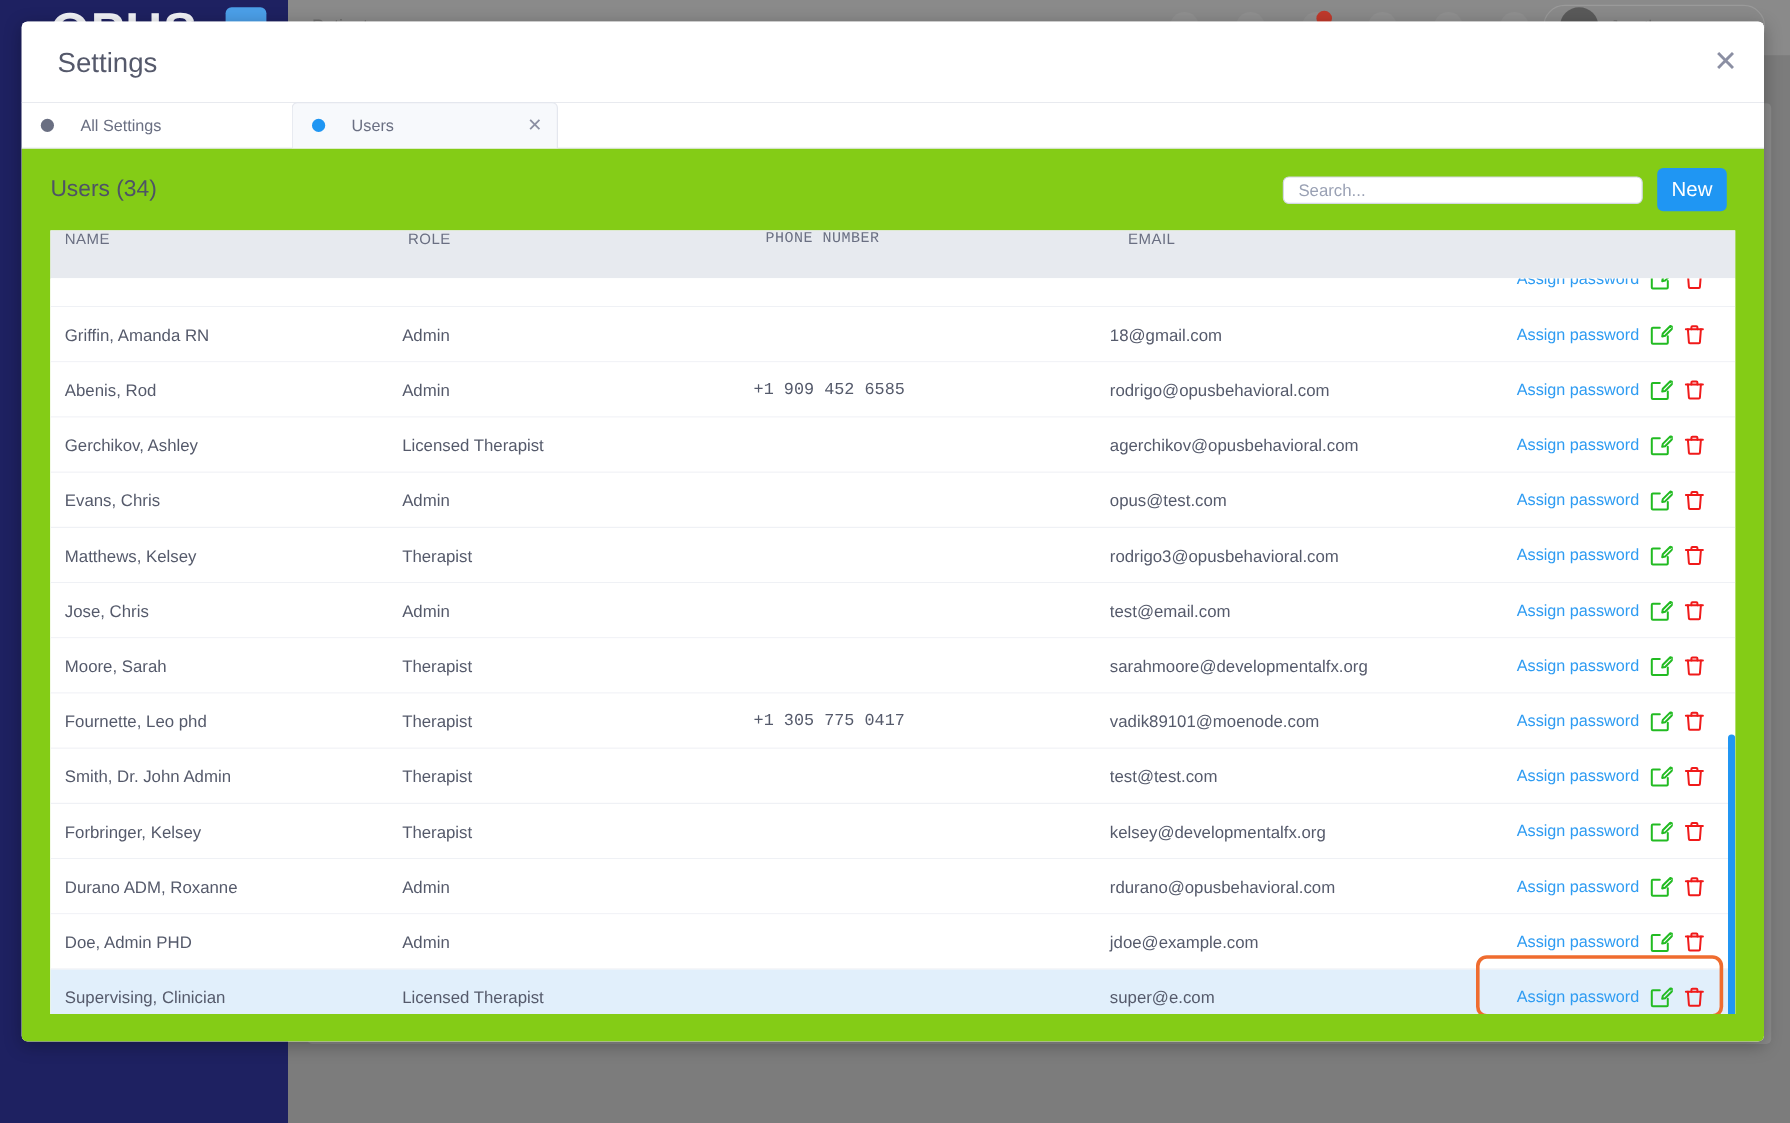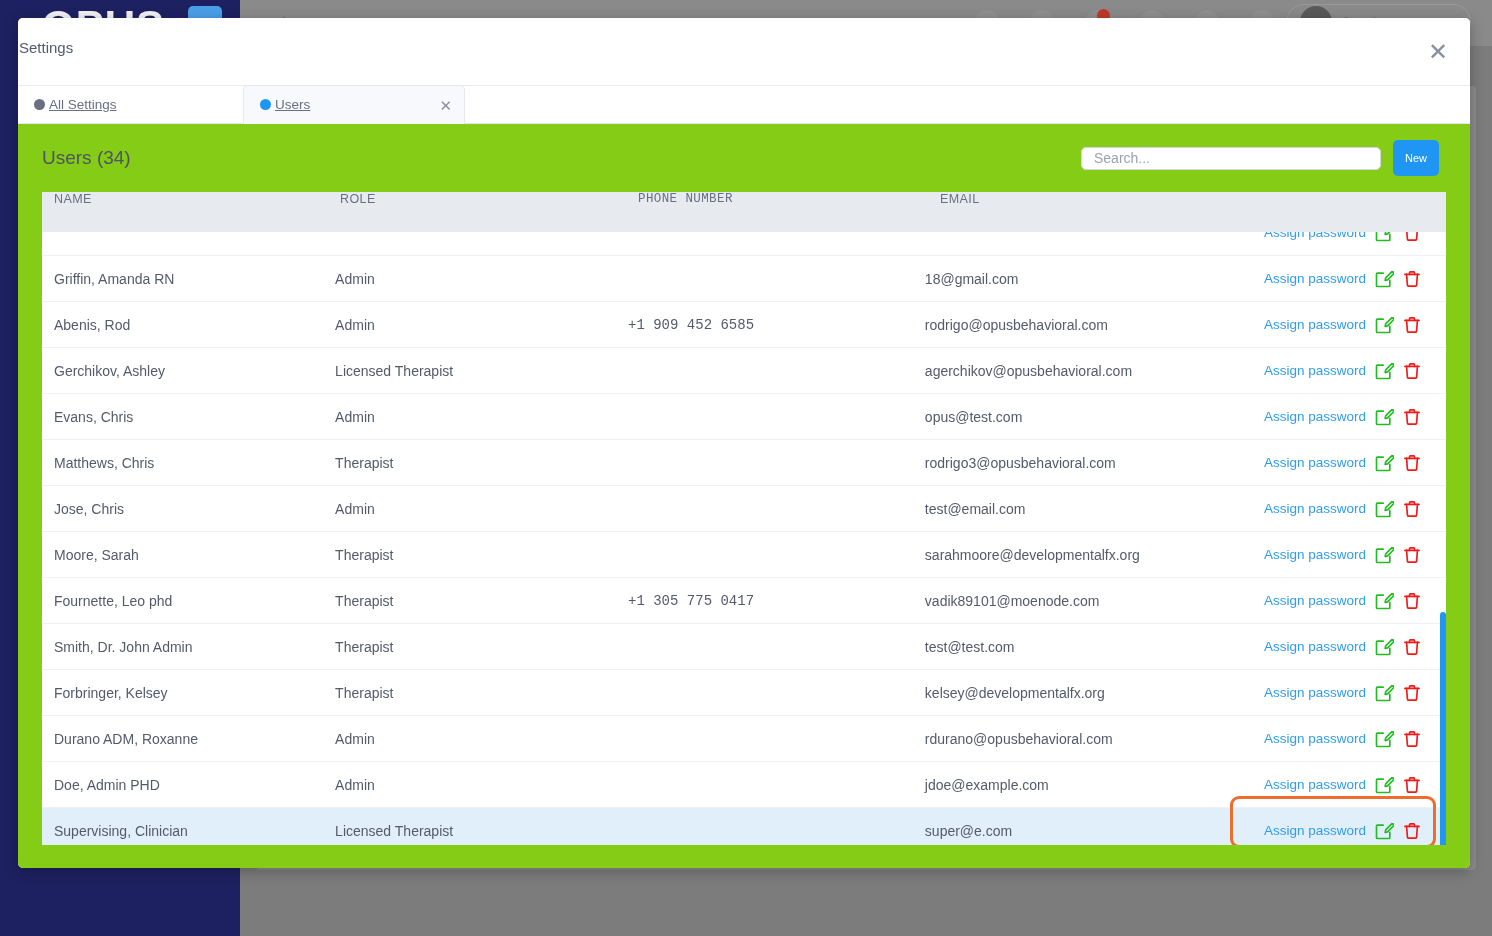--- a/index.html
+++ b/index.html
@@ -68,44 +68,43 @@
     box-shadow: 0 3px 14px rgba(0,0,0,0.28);
     overflow: hidden;
     display: flex; flex-direction: column;
   }
   .modal-header {
     height: 68px; flex: 0 0 68px; position: relative;
     border-bottom: 1px solid #e8eaef;
     background: #fff;
   }
   .modal-title {
-    position: absolute; left: 1px; top: 21px;
-    font-size: 15px; color: #55596b; font-weight: 400;
+    position: absolute; left: 30px; top: 21px;
+    font-size: 23px; color: #55596b; font-weight: 400;
   }
   .modal-close {
     position: absolute; right: 16px; top: 18px;
     width: 32px; height: 32px;
     display: flex; align-items: center; justify-content: center;
     color: #8b8fa3; font-size: 24px; line-height: 1; cursor: pointer;
     font-weight: 300;
   }
 
   
   .tabbar {
     height: 38px; flex: 0 0 38px; position: relative;
     background: #ffffff;
     display: flex; align-items: flex-end;
     border-bottom: 1px solid #e4e7ee;
   }
   .tab {
     height: 38px; display: flex; align-items: center;
     padding: 0 16px; font-size: 13.5px; color: #6a6f82;
     position: relative; cursor: pointer;
-    gap: 4px;
-    text-decoration: underline;
+    gap: 22px;
   }
   .tab.first { width: 225px; }
   .tab.active {
     width: 222px;
     background: #f7f9fc;
     border: 1px solid #e4e7ee;
     border-bottom: 1px solid #f7f9fc;
     border-radius: 5px 5px 0 0;
     margin-bottom: -1px;
     height: 39px;
@@ -140,21 +139,21 @@
     width: 300px; height: 23px;
     border: 1px solid #d3d8e2; border-radius: 5px;
     background: #fff; padding: 0 12px;
     font-size: 14px; color: #454a5c;
     font-family: "Liberation Sans", sans-serif;
   }
   .search-input::placeholder { color: #9aa1b4; }
   .new-btn {
     height: 36px; min-width: 44px; padding: 0 12px;
     background: #1f96f3; color: #fff; border: none; border-radius: 5px;
-    font-size: 11px; cursor: pointer;
+    font-size: 17px; cursor: pointer;
     font-family: "Liberation Sans", sans-serif;
   }
 
   
   .table-wrap {
     margin: 0 24px; position: relative;
     background: #fff;
     height: 653px;
   }
   .thead {
@@ -367,21 +366,21 @@
                 <span>
                   <svg class="icon-btn" viewBox="0 0 24 24" fill="none" stroke="#f01a1a" stroke-width="2" stroke-linecap="round" stroke-linejoin="round">
                     <path d="M3.5 6.5h17"></path>
                     <path d="M9 6.5V4.5a1 1 0 0 1 1-1h4a1 1 0 0 1 1 1v2"></path>
                     <path d="M5.5 6.5l1 13a1 1 0 0 0 1 1h9a1 1 0 0 0 1-1l1-13"></path>
                   </svg>
                 </span>
               </div>
             </div>
             <div class="row">
-              <div class="c-name">Matthews, Chris</div>
+              <div class="c-name">Matthews, Kelsey</div>
               <div class="c-role">Therapist</div>
               <div class="c-phone"></div>
               <div class="c-email">rodrigo3@opusbehavioral.com</div>
               <div class="c-act">
                 <span class="assign-link">Assign password</span>
                 <span>
                   <svg class="icon-btn" viewBox="0 0 24 24" fill="none" stroke="#22bb22" stroke-width="2" stroke-linecap="round" stroke-linejoin="round">
                     <path d="M19 13.5V20a1 1 0 0 1-1 1H4a1 1 0 0 1-1-1V6a1 1 0 0 1 1-1h7"></path>
                     <path d="M21.5 3.2 14 10.7l-.6 2.9 2.9-.6 7.5-7.5a1.3 1.3 0 0 0-2.3-1.3z"></path>
                   </svg>

